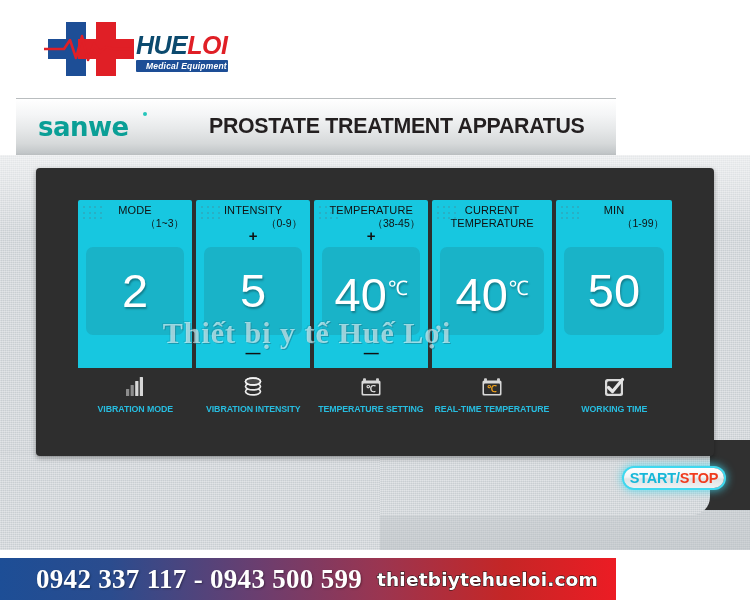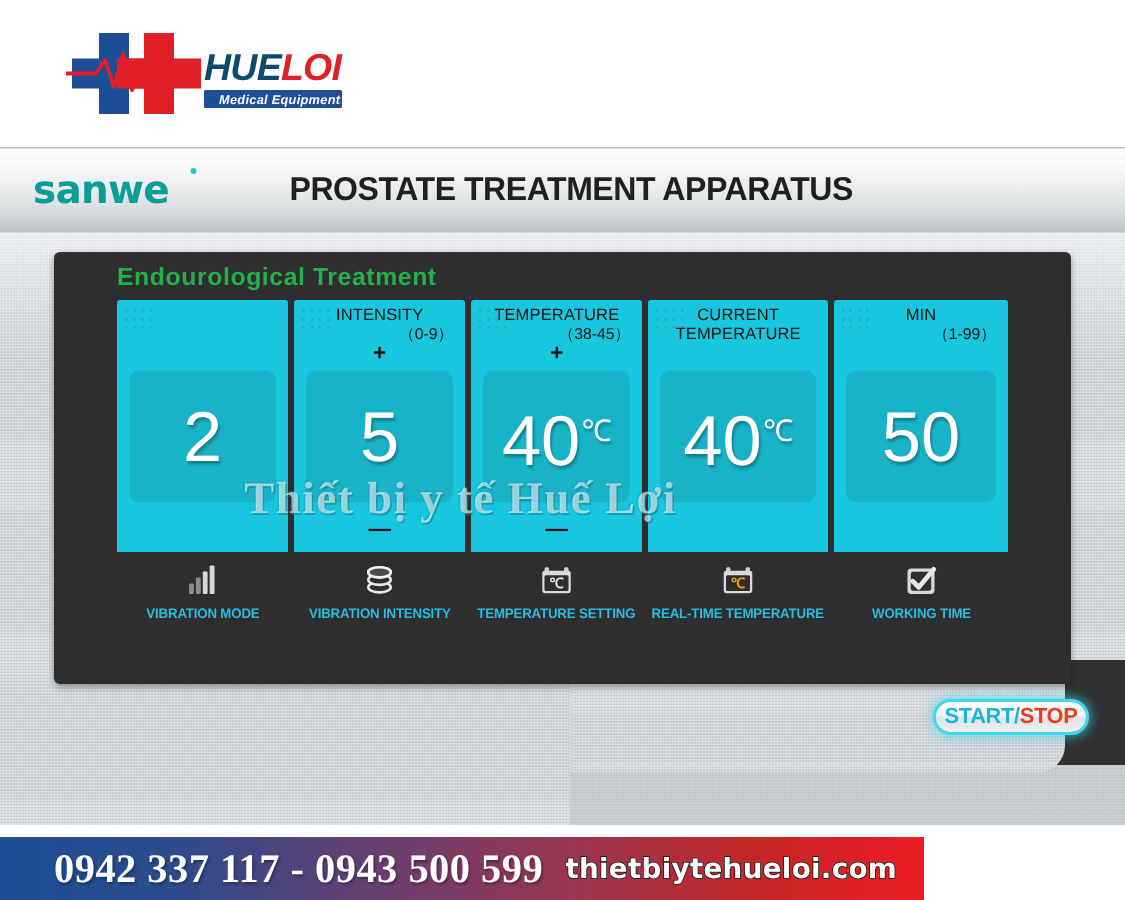--- a/index.html
+++ b/index.html
@@ -94,22 +94,22 @@
     white-space: nowrap;
     border-radius: 1px;
     width: 92px;
     box-sizing: border-box;
     text-align: center;
   }
 
   
   #header-bar {
     position: absolute;
-    left: 0; top: 98px;
-    width: 750px; height: 57px;
+    left: 16px; top: 98px;
+    width: 600px; height: 57px;
     background: linear-gradient(to bottom,
         #ffffff 0%, #f4f5f6 28%, #e7e9ea 52%,
         #d6d9da 78%, #c3c7c9 94%, #b6babc 100%);
     border-top: 1px solid #b9bdbf;
     border-bottom: 1px solid #a9adaf;
   }
   #sanwe-logo {
     position: absolute;
     left: 22px; top: 13px;
     font-family: "DejaVu Sans", sans-serif;
@@ -430,38 +430,41 @@
 
 <div id="device-body">
   <div id="body-sheen"></div>
 </div>
 
 <div id="bottom-dark-region"></div>
 <div id="bottom-dark-notch"></div>
 <div id="left-grey-cover"></div>
 
 <div id="screen">
-  <div id="treatment-title">Endourological Treatment</div>
   <div id="columns">
       <div class="col">
         <div class="cyan-area">
           <div class="dotgrid">
             <i style="left: 0px; top: 0px;"></i>
             <i style="left: 5.5px; top: 0px;"></i>
             <i style="left: 11px; top: 0px;"></i>
             <i style="left: 16.5px; top: 0px;"></i>
             <i style="left: 0px; top: 5.5px;"></i>
             <i style="left: 5.5px; top: 5.5px;"></i>
             <i style="left: 11px; top: 5.5px;"></i>
             <i style="left: 16.5px; top: 5.5px;"></i>
             <i style="left: 0px; top: 11px;"></i>
             <i style="left: 5.5px; top: 11px;"></i>
             <i style="left: 11px; top: 11px;"></i>
             <i style="left: 16.5px; top: 11px;"></i>
           </div>
+          <div class="col-head">
+            <span class="name">MODE</span>
+            <span class="rng">（1~3）</span>
+          </div>
           <div class="value-box">
             <div class="value-text"><span>2</span></div>
           </div>
         </div>
         <div class="icon-area">
           <div class="icon-glyph">
             <svg width="26" height="24" viewBox="0 0 26 24">
               <rect x="4" y="14" width="3.2" height="7" fill="#8d8d8d" rx="0.6"></rect>
               <rect x="8.6" y="10" width="3.2" height="11" fill="#8d8d8d" rx="0.6"></rect>
               <rect x="13.2" y="6" width="3.2" height="15" fill="#d7d7d7" rx="0.6"></rect>

